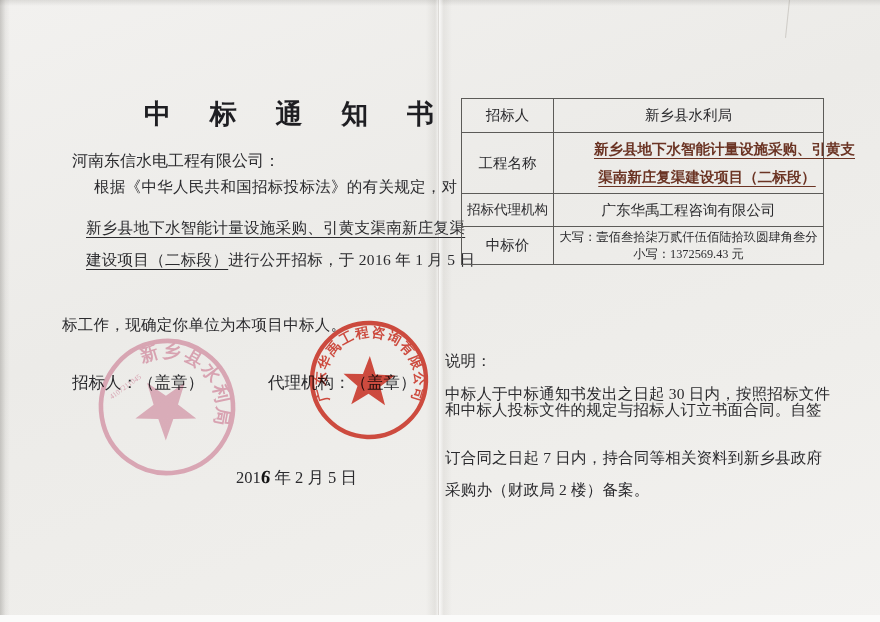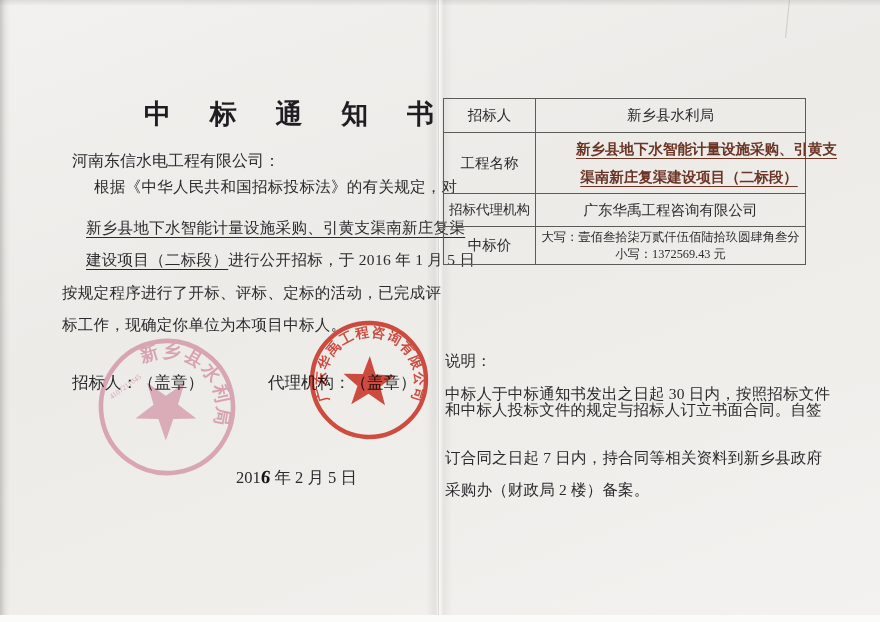--- a/index.html
+++ b/index.html
@@ -35,21 +35,21 @@
   .date-line { left:236px; top:466px; font-size:16.5px; }
   .hand-digit { display:inline-block; font-weight:bold; font-size:19px; color:#141414; transform:rotate(7deg); }
 
   
   .stamp { position:absolute; mix-blend-mode:multiply; }
   .stamp-left  { left:92px;  top:330px; opacity:.66; }
   .stamp-right { left:306px; top:316px; opacity:.9; }
 
   
   table.award {
-    position:absolute; left:443px; top:98px; width:362px;
+    position:absolute; left:461px; top:98px; width:362px;
     border-collapse:collapse; table-layout:fixed;
     font-size:14.5px; color:#2b2b2e;
   }
   table.award td { border:1.3px solid #5c5b58; text-align:center; vertical-align:middle; padding:1px 3px; }
   td.proj { text-align:left; padding-left:7px; }
   .proj-line { display:block; font-weight:bold; color:#6b3424; font-size:14.5px; line-height:28px;
                text-decoration:underline; text-underline-offset:4px; white-space:nowrap;margin-left:37px; }
   td.price { text-align:left; padding-left:6px; }
   .price-line { display:block; font-size:12.3px; line-height:17px; white-space:nowrap; }
 
@@ -68,21 +68,20 @@
   <div class="crease-line"></div>
   <div class="crease-tr"></div>
 
   <div class="t title">中 标 通 知 书</div>
 
   <div class="t addressee">河南东信水电工程有限公司：</div>
 
   <div class="t bl" style="left:94px; top:177px;">根据《中华人民共和国招标投标法》的有关规定，对</div>
   <div class="t bl u" style="left:62px; top:218px;">新乡县地下水智能计量设施采购、引黄支渠南新庄复渠</div>
   <div class="t bl" style="left:62px; top:250px;"><span class="u">建设项目（二标段）</span><span>进行公开招标，于 2016 年 1 月 5 日</span></div>
-  <div class="t bl" style="left:62px; top:283px;">按规定程序进行了开标、评标、定标的活动，已完成评</div>
   <div class="t bl" style="left:62px; top:315px;">标工作，现确定你单位为本项目中标人。</div>
 
   <div class="t sig" style="left:72px; top:372px;">招标人：（盖章）</div>
   <div class="t sig" style="left:268px; top:372px;">代理机构：（盖章）</div>
 
   <div class="t date-line"><span>201</span><span class="hand-digit">6</span> <span>年 2 月 5 日</span></div>
 
   <svg class="stamp stamp-left" width="150" height="152" viewBox="0 0 150 152">
     <g transform="rotate(36 75 77)">
       <circle cx="75" cy="77" r="66" fill="none" stroke="#de8ba6" stroke-width="4.6"></circle>

